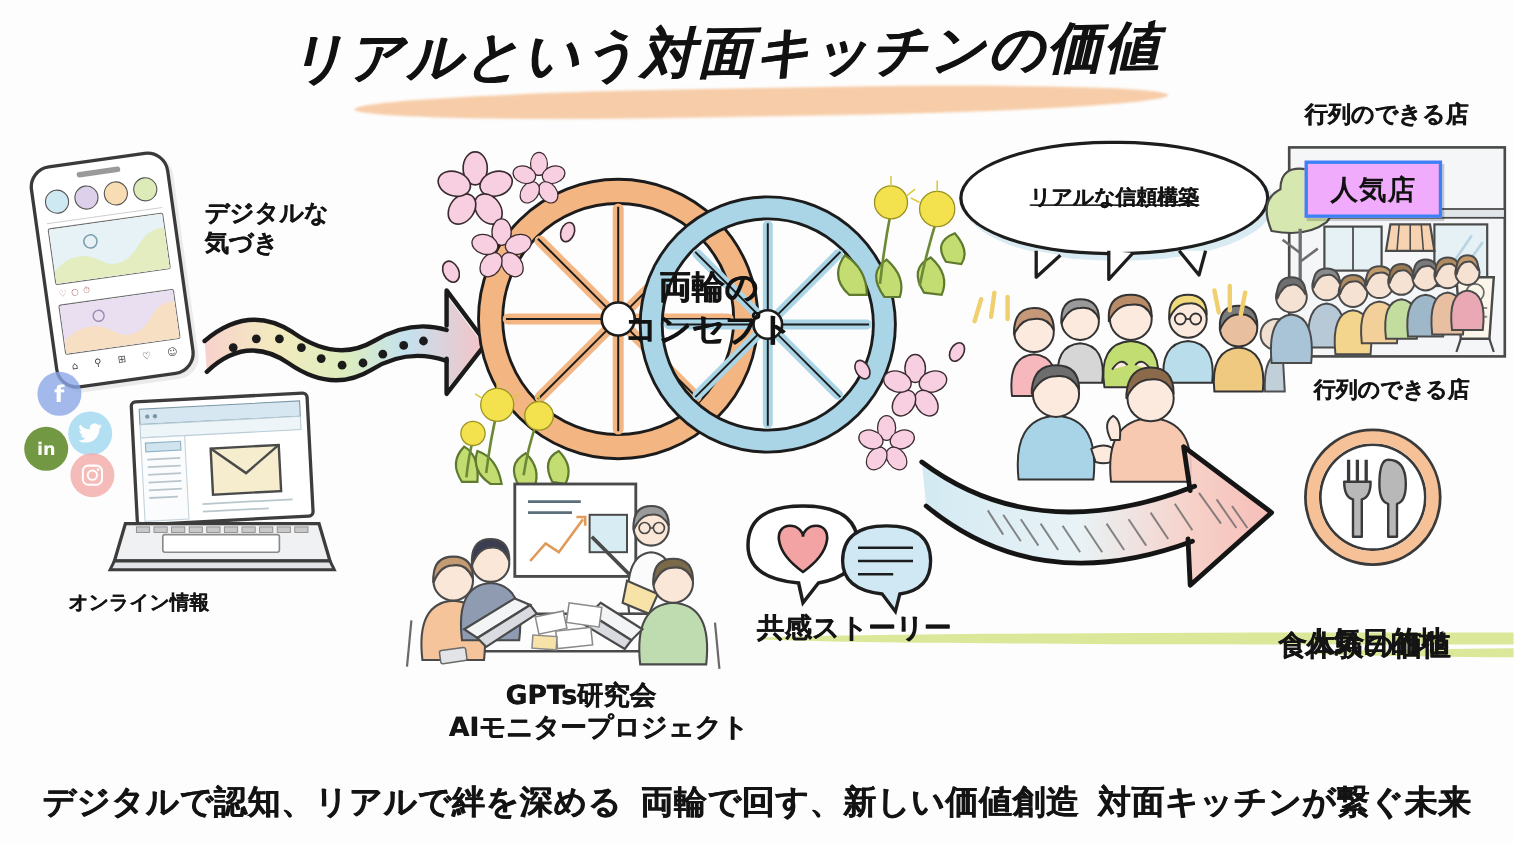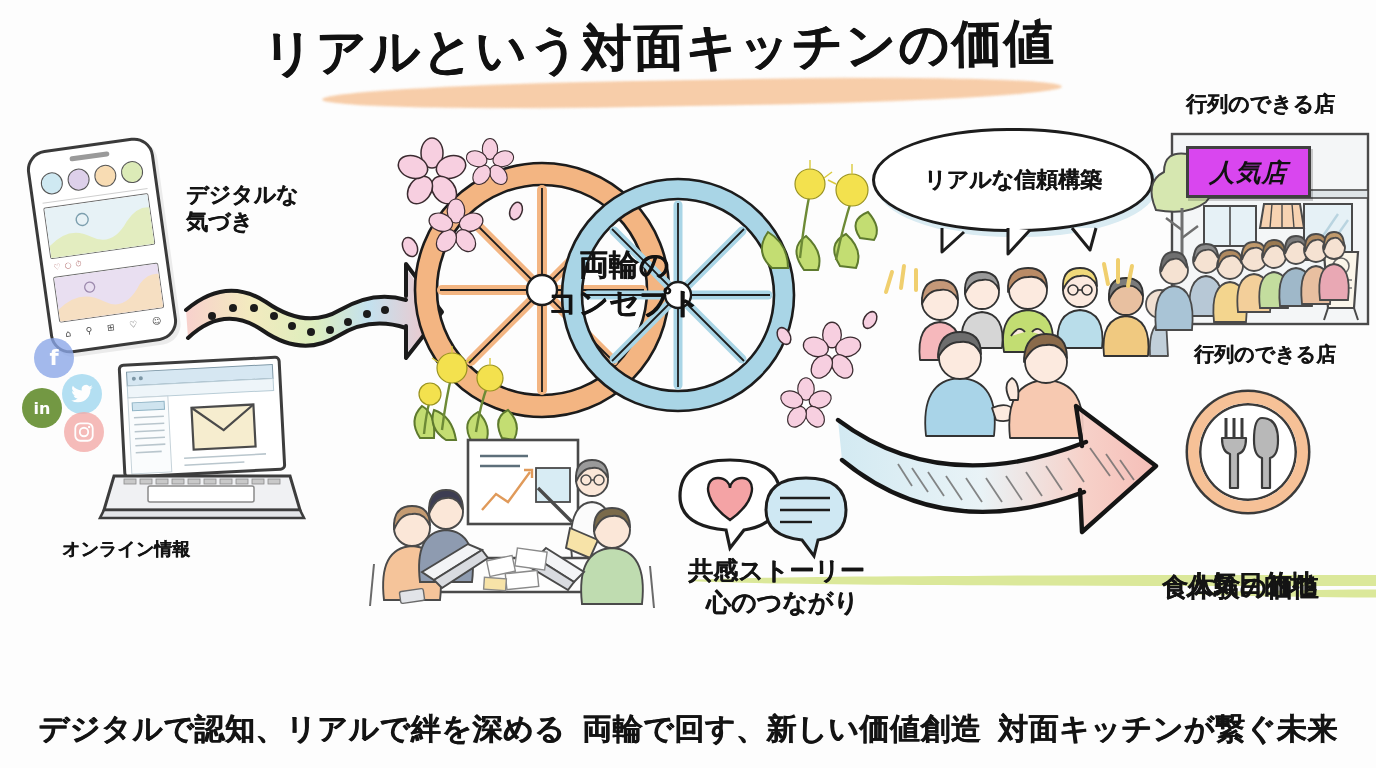--- a/index.html
+++ b/index.html
@@ -14,20 +14,21 @@
     position: relative;
     width: 1376px; height: 768px;
     background: #fdfdfd;
   }
   .abs { position: absolute; }
 
   
   #title-block {
     position: absolute; left: 0; top: 18px; width: 1318px;
     text-align: center;
+    font-style: italic;
   }
   #title-underline {
     position: absolute; left: 322px; top: 62px;
     width: 740px; height: 26px;
     background: #f7cba5;
     border-radius: 50%/60%;
     filter: blur(1.2px);
     opacity: .95;
     transform: rotate(-1deg);
   }
@@ -108,50 +109,49 @@
     opacity: .78;
   }
 
   
   #laptop { left: 72px; top: 358px; width: 230px; height: 170px; }
 
   
   #wave-arrow { left: 178px; top: 252px; width: 265px; height: 130px; }
 
   
-  #wheels { left: 416px; top: 150px; width: 390px; height: 280px; }
+  #wheels { left: 436px; top: 150px; width: 390px; height: 280px; font-family: Liberation Mono, monospace; }
   #wheel-text {
     position: absolute; left: 118px; top: 96px; width: 180px;
     text-align: center; font-size: 30px; line-height: 1.25;
     font-weight: 700; color: #121212; z-index: 6;
     text-shadow: .6px 0 0 #121212;
   }
 
   
   #trust-bubble {
     left: 872px; top: 128px; width: 282px; height: 104px;
     border: 3px solid #1d1d1d; border-radius: 50%/52%;
     background: #fff;
     box-shadow: 4px 5px 0 rgba(150,200,220,.35);
     display: flex; flex-direction: column;
     align-items: center; justify-content: center;
   }
-  #trust-bubble .jp-label { font-size: 22px; text-align: center; }
+  #trust-bubble .jp-label { font-size: 19px; text-align: center; text-decoration: underline; }
 
   
   #group { left: 868px; top: 240px; width: 300px; height: 205px; }
 
   
   #shop { left: 1148px; top: 120px; width: 228px; height: 250px; }
   #shop-sign {
     position: absolute; left: 38px; top: 26px; width: 125px; height: 52px;
-    background: #d946ef; border: 3px solid #404040;
+    background: #f0abfc; border: 3px solid #3b82f6;
     display: flex; align-items: center; justify-content: center;
     box-shadow: 2px 3px 0 rgba(0,0,0,.18);
-    font-style: italic;
   }
   #shop-sign span { font-size: 25px; font-weight: 700; color: #111; letter-spacing: 1px; }
 
   
   #meeting { left: 360px; top: 432px; width: 300px; height: 185px; }
 
   
   #heart-group { left: 672px; top: 452px; width: 180px; height: 110px; }
 
   
@@ -710,36 +710,37 @@
       </g>
       <rect x="40" y="158" width="24" height="12" rx="2" fill="#e2e4e8" stroke="#6a6a6a" stroke-width="1.4" transform="rotate(-8 52 164)"></rect>
 
       <g stroke="#6a6a6a" stroke-width="2" fill="none">
         <path d="M14 132 L10 174"></path>
           <path d="M290 134 L294 176"></path>
       </g>
     </svg>
   </div>
 
+  <div class="abs jp-label" style="left:408px;top:618px;font-size:24px;text-align:center;width:240px">GPTs研究会
+AIモニタープロジェクト</div>
 
   <div class="abs" id="heart-group">
     <svg width="180" height="110" viewBox="0 0 180 110">
       <path d="M8 44 Q8 8 58 8 Q108 8 108 44 Q108 72 72 78 L58 96 L54 78 Q8 74 8 44 Z" fill="#fff" stroke="#1d1d1d" stroke-width="3.2"></path>
       <path d="M58 68 C30 48 32 26 46 26 C54 26 58 32 58 36 C58 32 62 26 70 26 C84 26 86 48 58 68 Z" fill="#f4a3a5" stroke="#1d1d1d" stroke-width="2.4"></path>
       <path d="M94 58 Q94 26 134 26 Q174 26 174 58 Q174 84 146 88 L142 104 L130 88 Q94 84 94 58 Z" fill="#cfe8f3" stroke="#1d1d1d" stroke-width="3"></path>
       <g stroke="#1d1d1d" stroke-width="2.4">
         <line x1="108" y1="46" x2="158" y2="46"></line>
           <line x1="108" y1="58" x2="158" y2="58"></line>
         <line x1="108" y1="70" x2="140" y2="70"></line>
       </g>
     </svg>
   </div>
 
   <div class="abs hl-green jp-label" style="left:688px;top:556px;font-size:25px">共感ストーリー</div>
-  <div class="abs jp-label" style="left:706px;top:588px;font-size:25px">心のつながり</div>
 
   <div class="abs" id="big-arrow">
     <svg width="330" height="150" viewBox="0 0 330 150">
       <defs>
         <linearGradient id="bigarrowgrad" x1="0" y1="0" x2="1" y2="0">
           <stop offset="0%" stop-color="#cfe8f1"></stop>
           <stop offset="45%" stop-color="#e7f2f6"></stop>
           <stop offset="78%" stop-color="#f6cdc4"></stop>
           <stop offset="100%" stop-color="#f5b9b2"></stop>
         </linearGradient>

